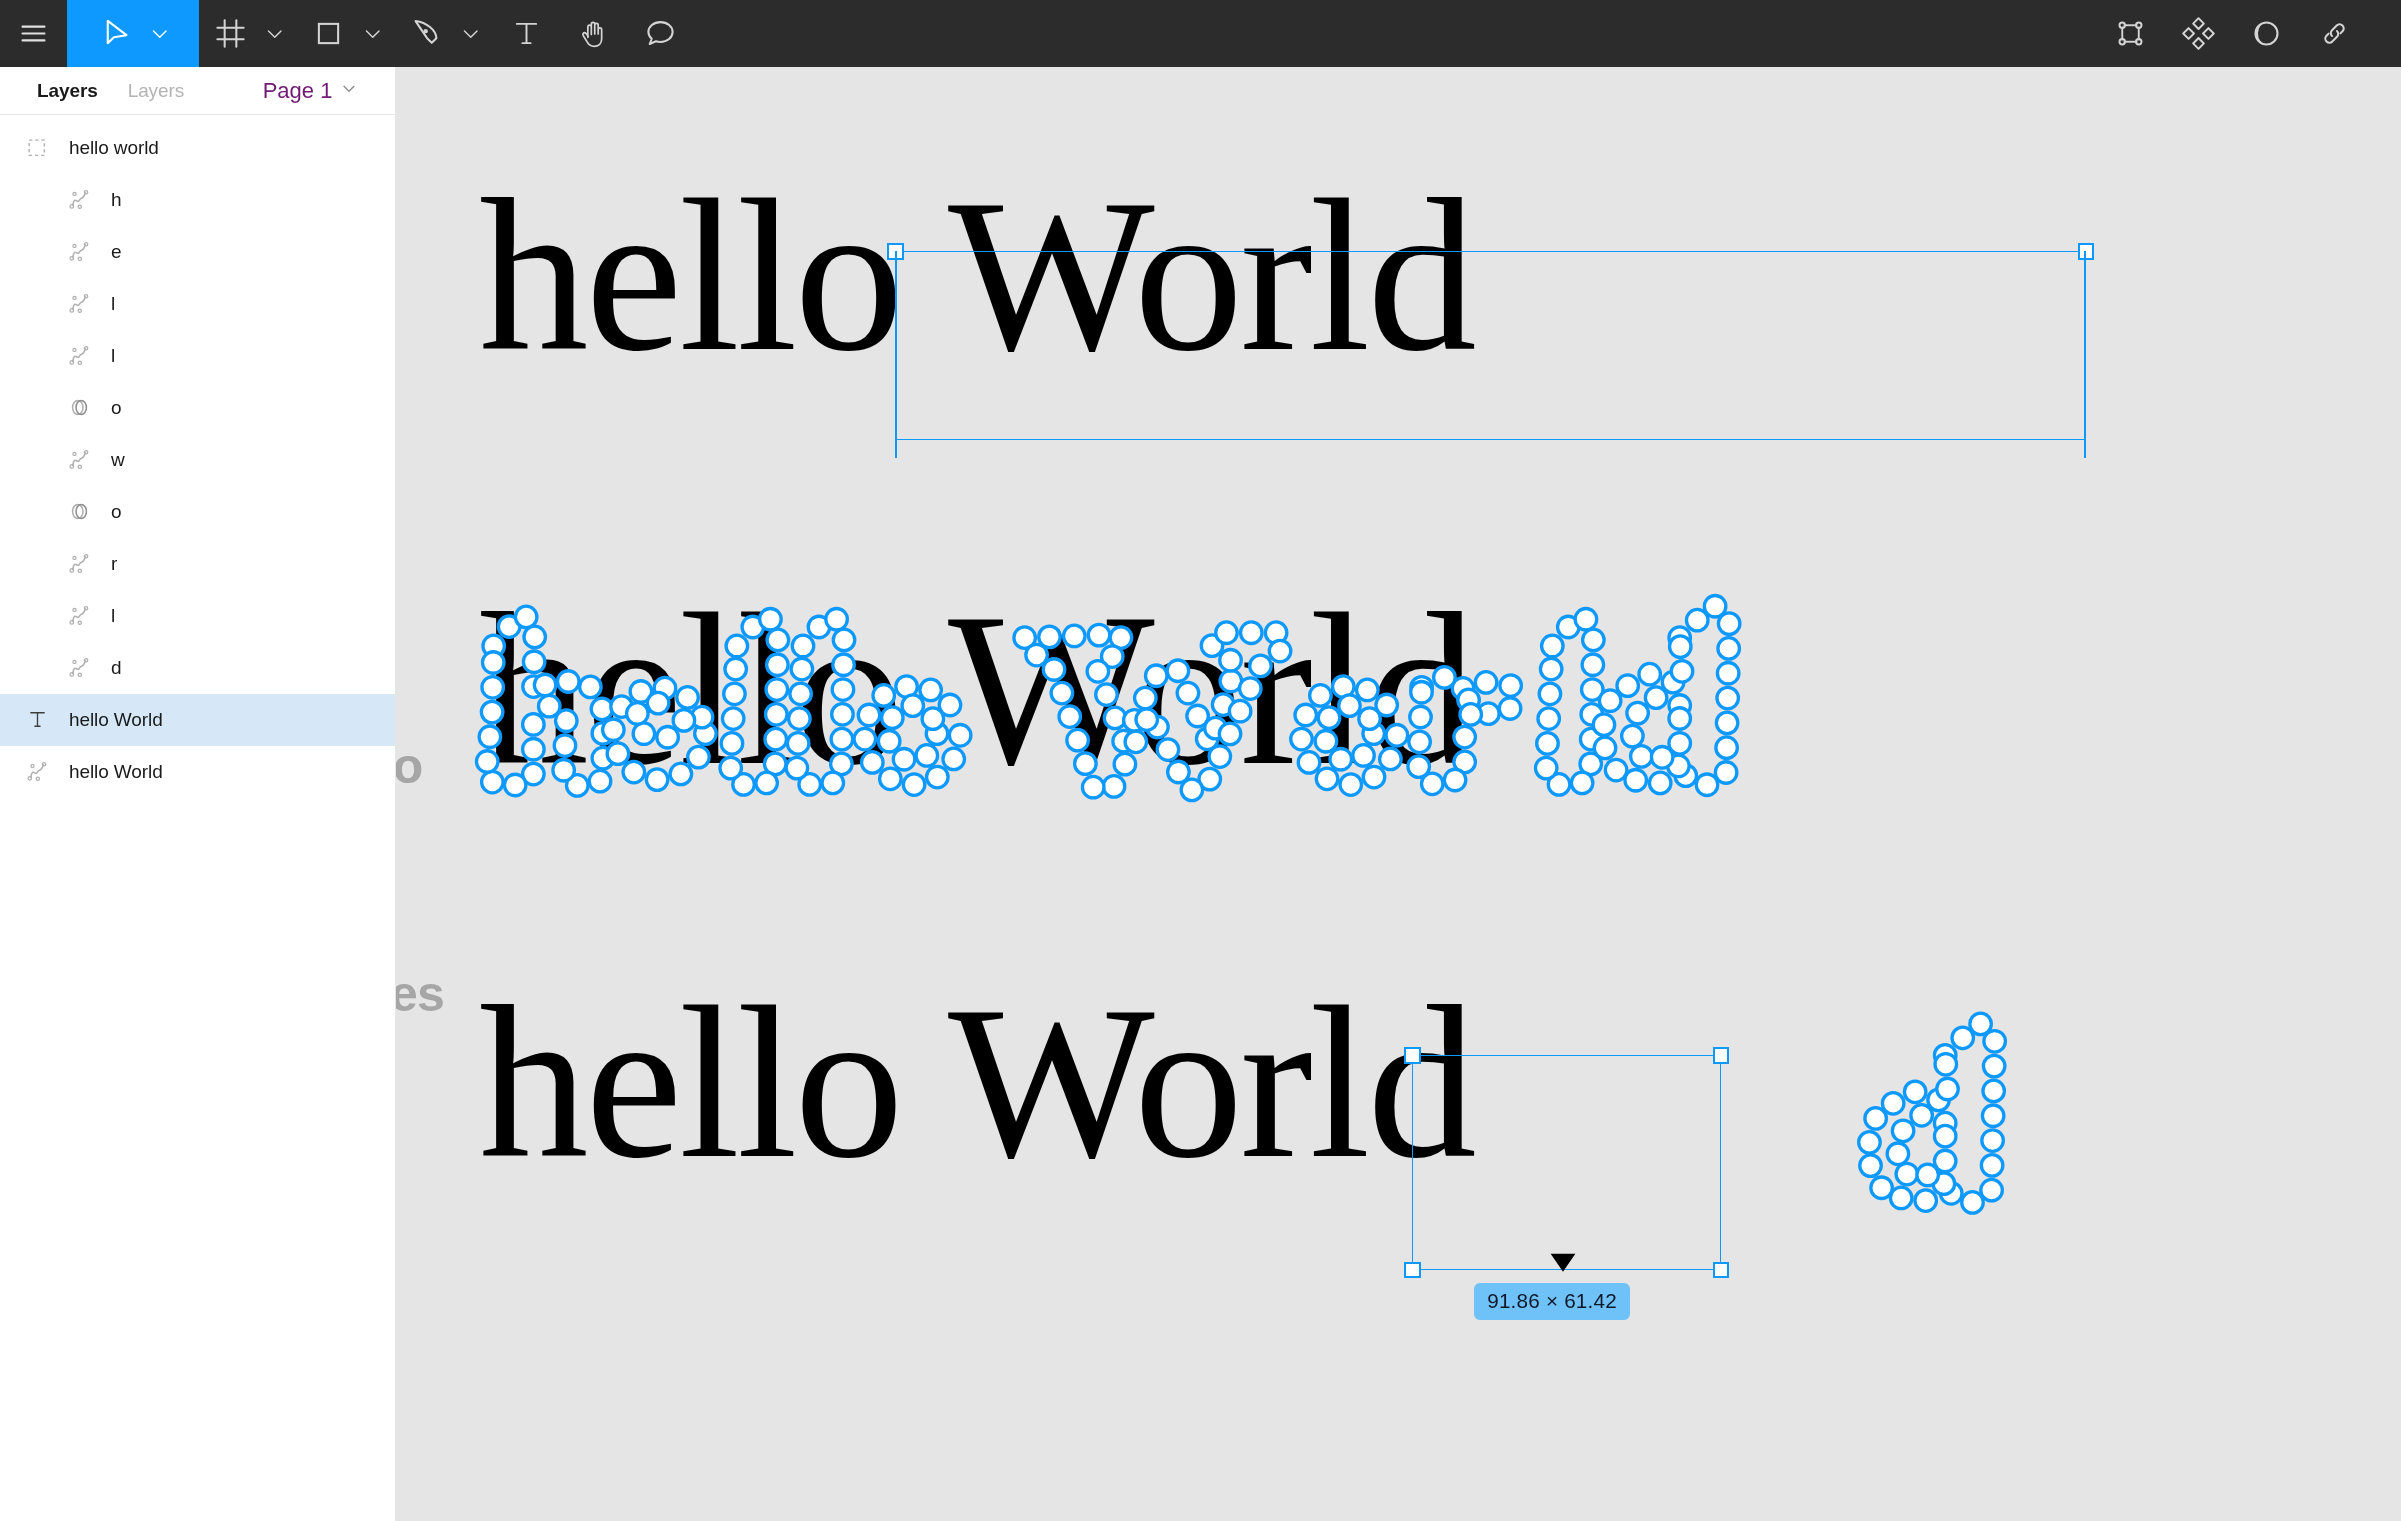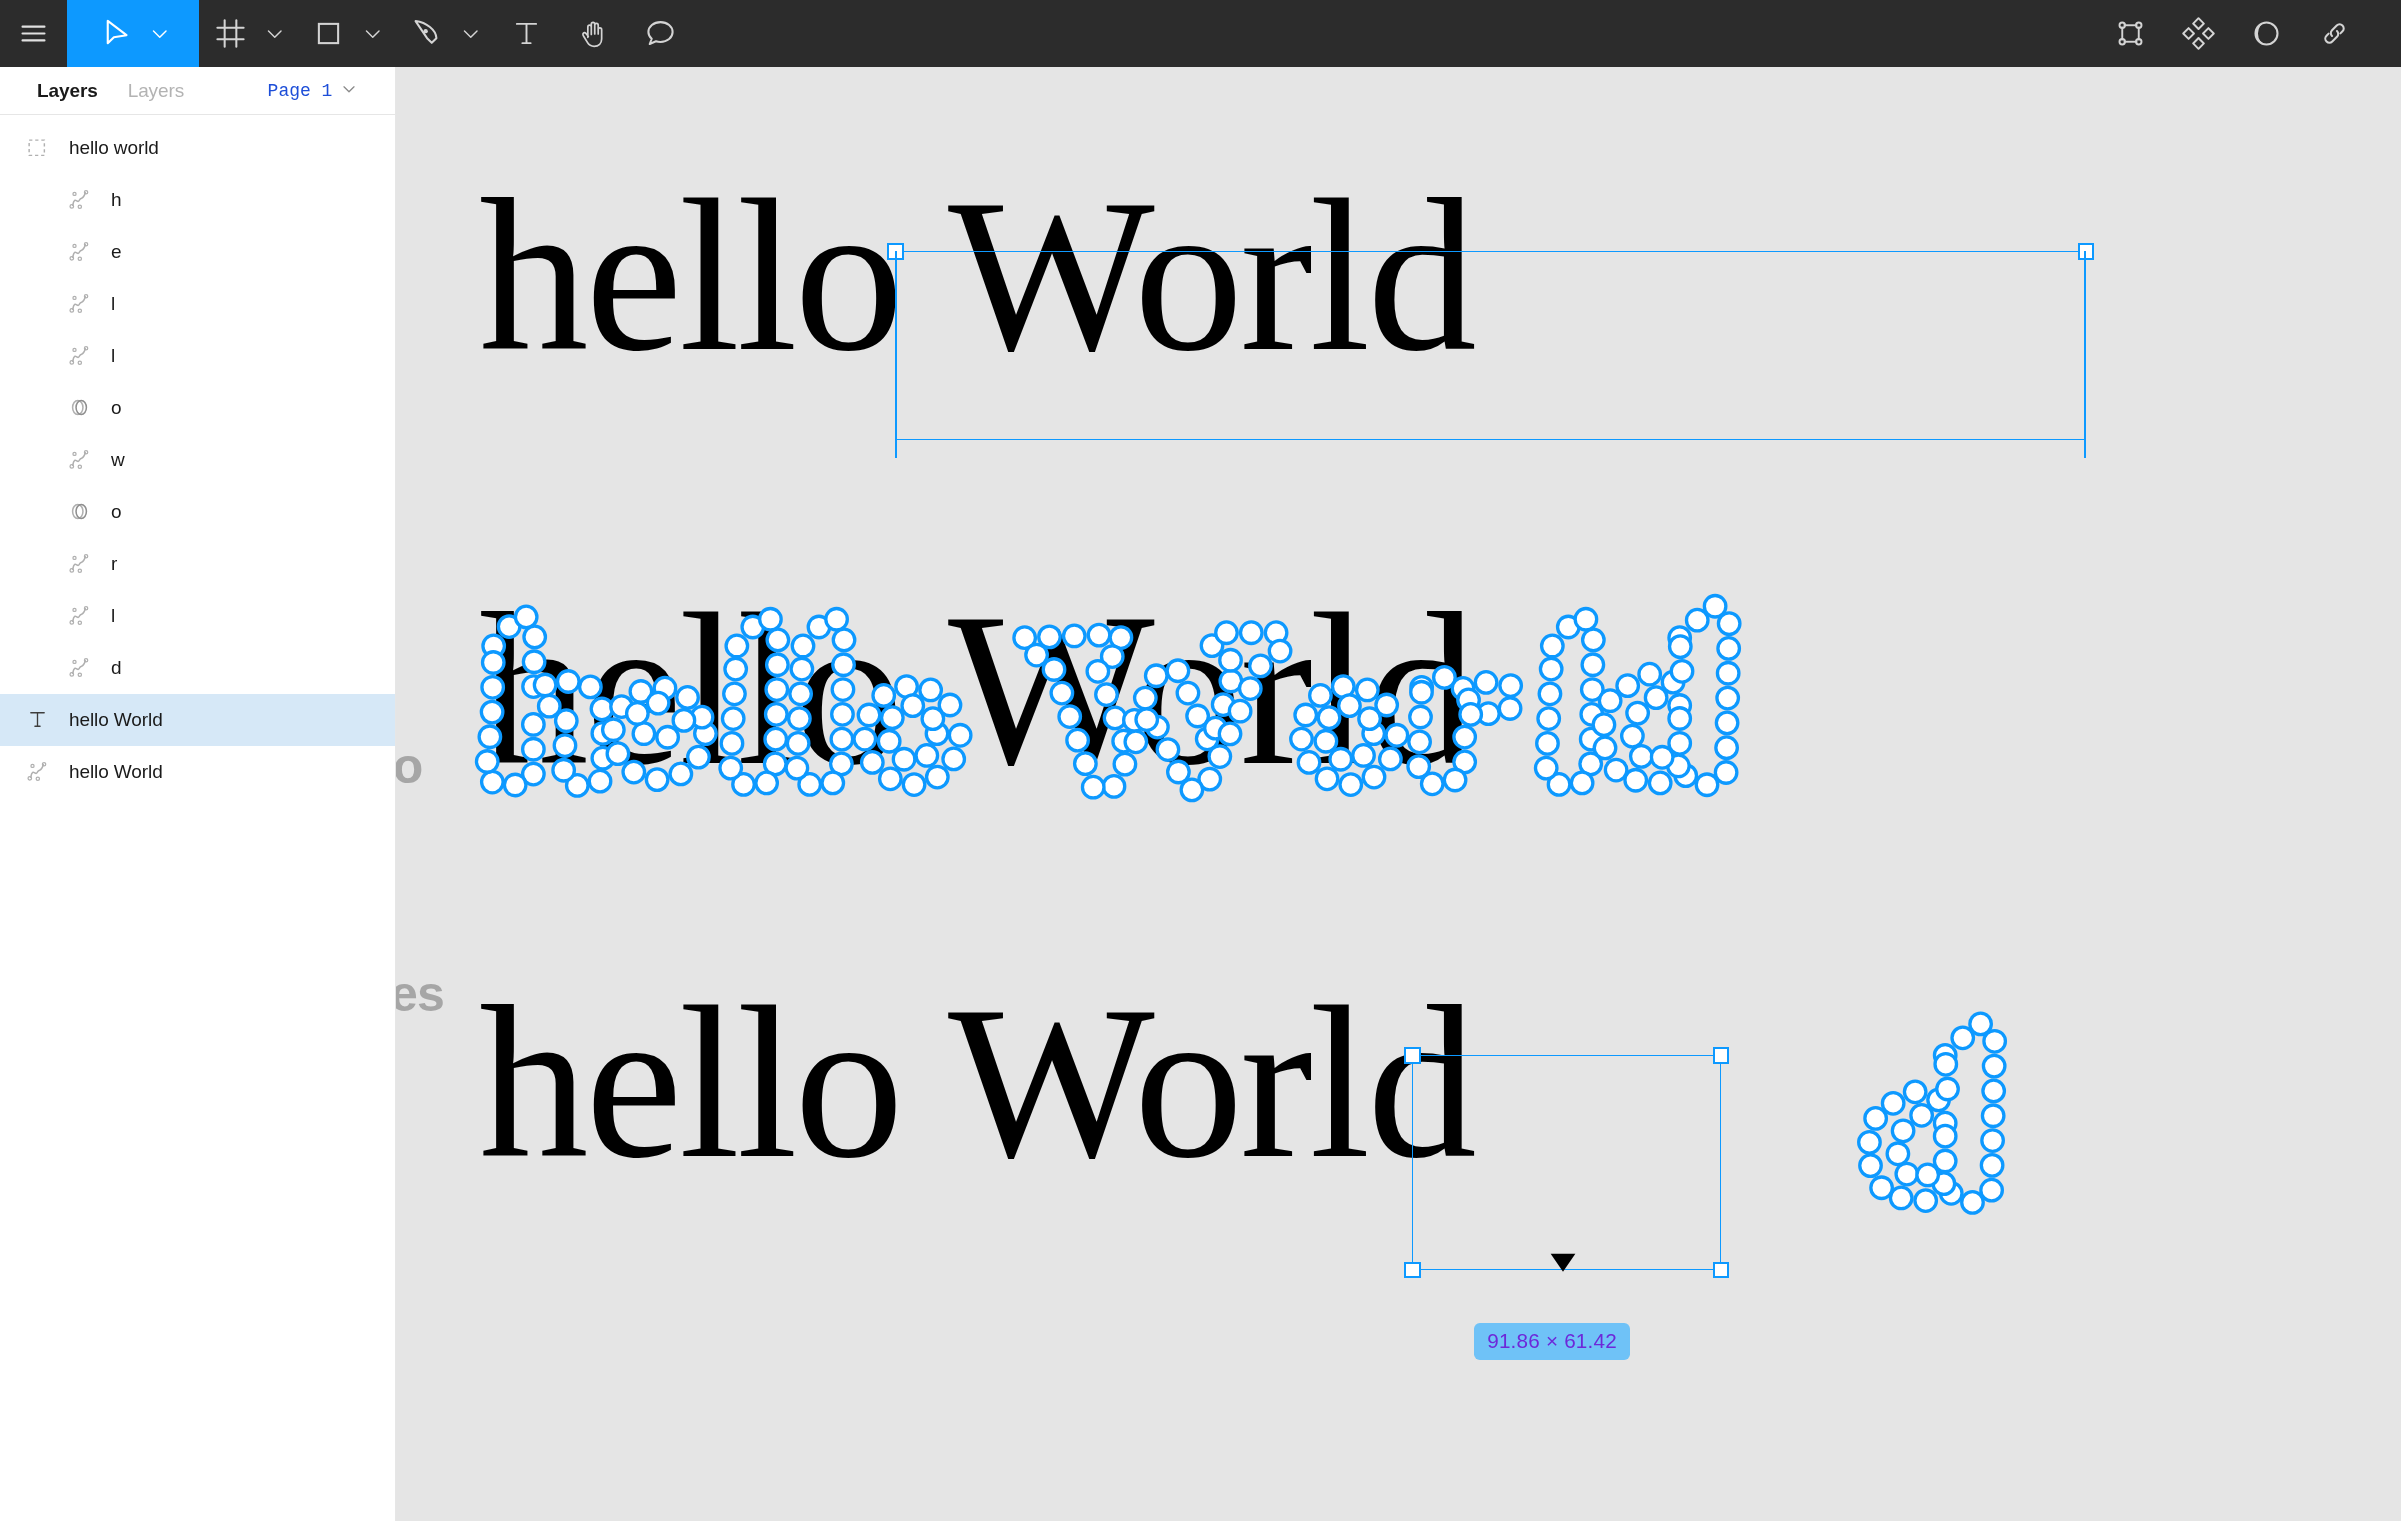--- a/index.html
+++ b/index.html
@@ -53,21 +53,21 @@
     position: relative;
   }
   .side-tab {
     font-size: 19px; color: #b3b3b3; margin-right: 30px; cursor: pointer;
     letter-spacing: -0.1px;
   }
   .side-tab.active { color: #1a1a1a; font-weight: bold; }
   #page-selector {
     position: absolute; right: 36px; top: 50%; transform: translateY(-50%);
     display: flex; align-items: center; gap: 6.6px;
-    font-size: 18px; color: #1d4ed8; cursor: pointer; font-family: Liberation Mono, monospace;
+    font-size: 22px; color: #701a75; cursor: pointer;
   }
 
   #layer-list { padding-top: 6.6px; }
   .layer-row {
     height: 52px; display: flex; align-items: center;
     cursor: pointer; position: relative;
   }
   .layer-row.selected { background: #d6e8f7; }
   .layer-row .l-icon {
     width: 28px; height: 28px; display: flex;
@@ -117,27 +117,26 @@
     box-sizing: border-box;
   }
   .handle.tl { left: -9px; top: -9px; }
   .handle.tr { right: -9px; top: -9px; }
   .handle.bl { left: -9px; bottom: -9px; }
   .handle.br { right: -9px; bottom: -9px; }
 
   .dim-badge {
     position: absolute;
     background: #6fc2f7;
-    color: #6d28d9;
+    color: #0f172a;
     font-size: 20.7px;
     padding: 5.8px 13.2px 7.4px 13.2px;
     border-radius: 5.8px;
     white-space: nowrap;
     letter-spacing: 0.2px;
-    margin-top: 40px;
   }
 
   svg.node-overlay { position: absolute; left: 0; top: 0; pointer-events: none; }
 
   .vline {
     position: absolute; width: 1.7px; background: #0d99ff;
   }
   .cursor-arrow { position: absolute; pointer-events: none; }
 </style>
 </head>

